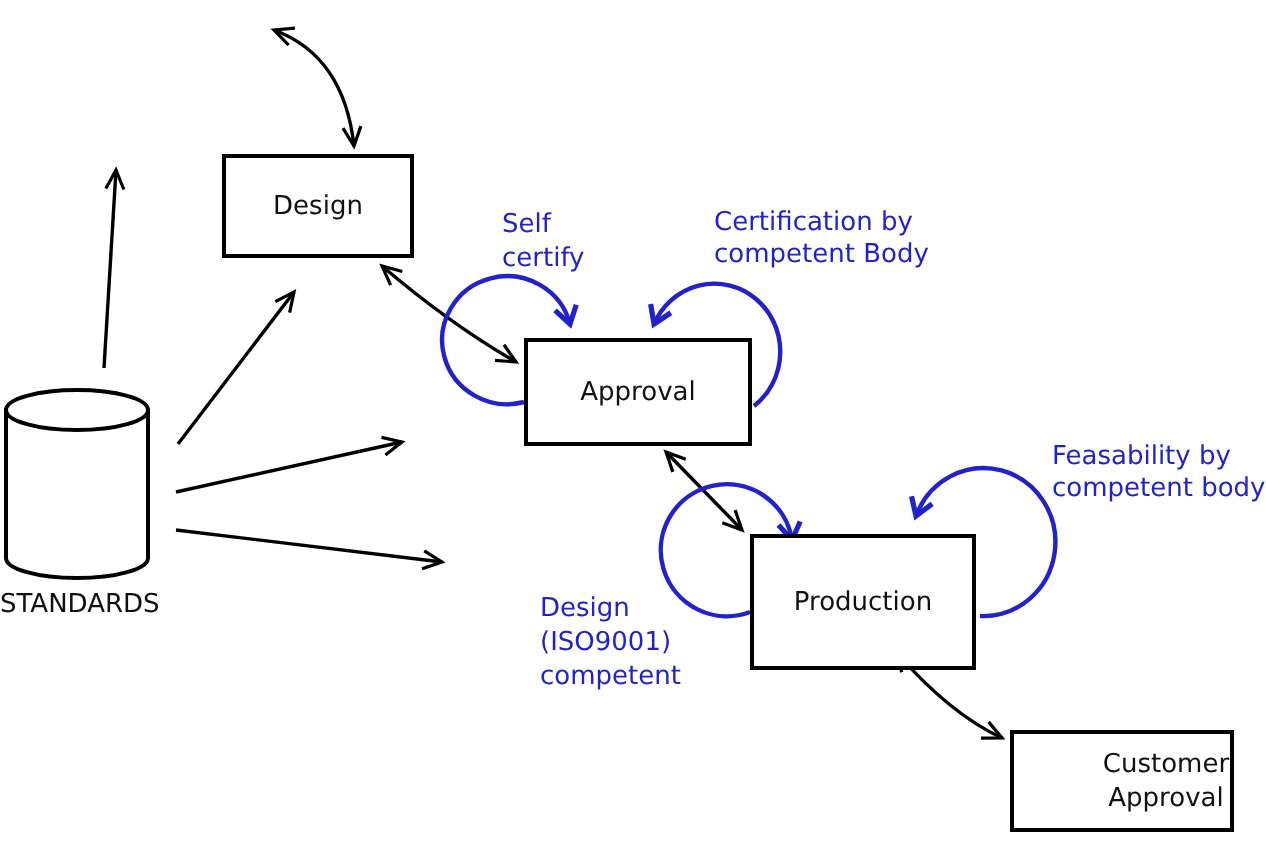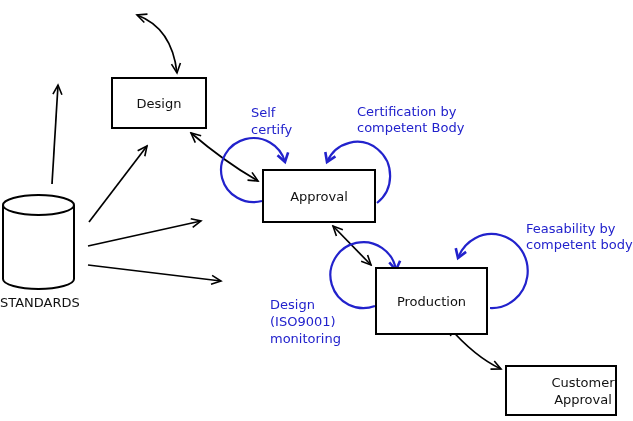--- a/index.html
+++ b/index.html
@@ -93,16 +93,16 @@
   </div>
 
   <div class="annotation tight" style="left:526px;top:221px;">
     <div>Feasability by</div>
     <div>competent body</div>
   </div>
 
   <div class="annotation" style="left:270px;top:296px;">
     <div>Design</div>
     <div>(ISO9001)</div>
-    <div>monitoring</div>
+    <div>competent</div>
   </div>
 
 </div>
 
 </body></html>

